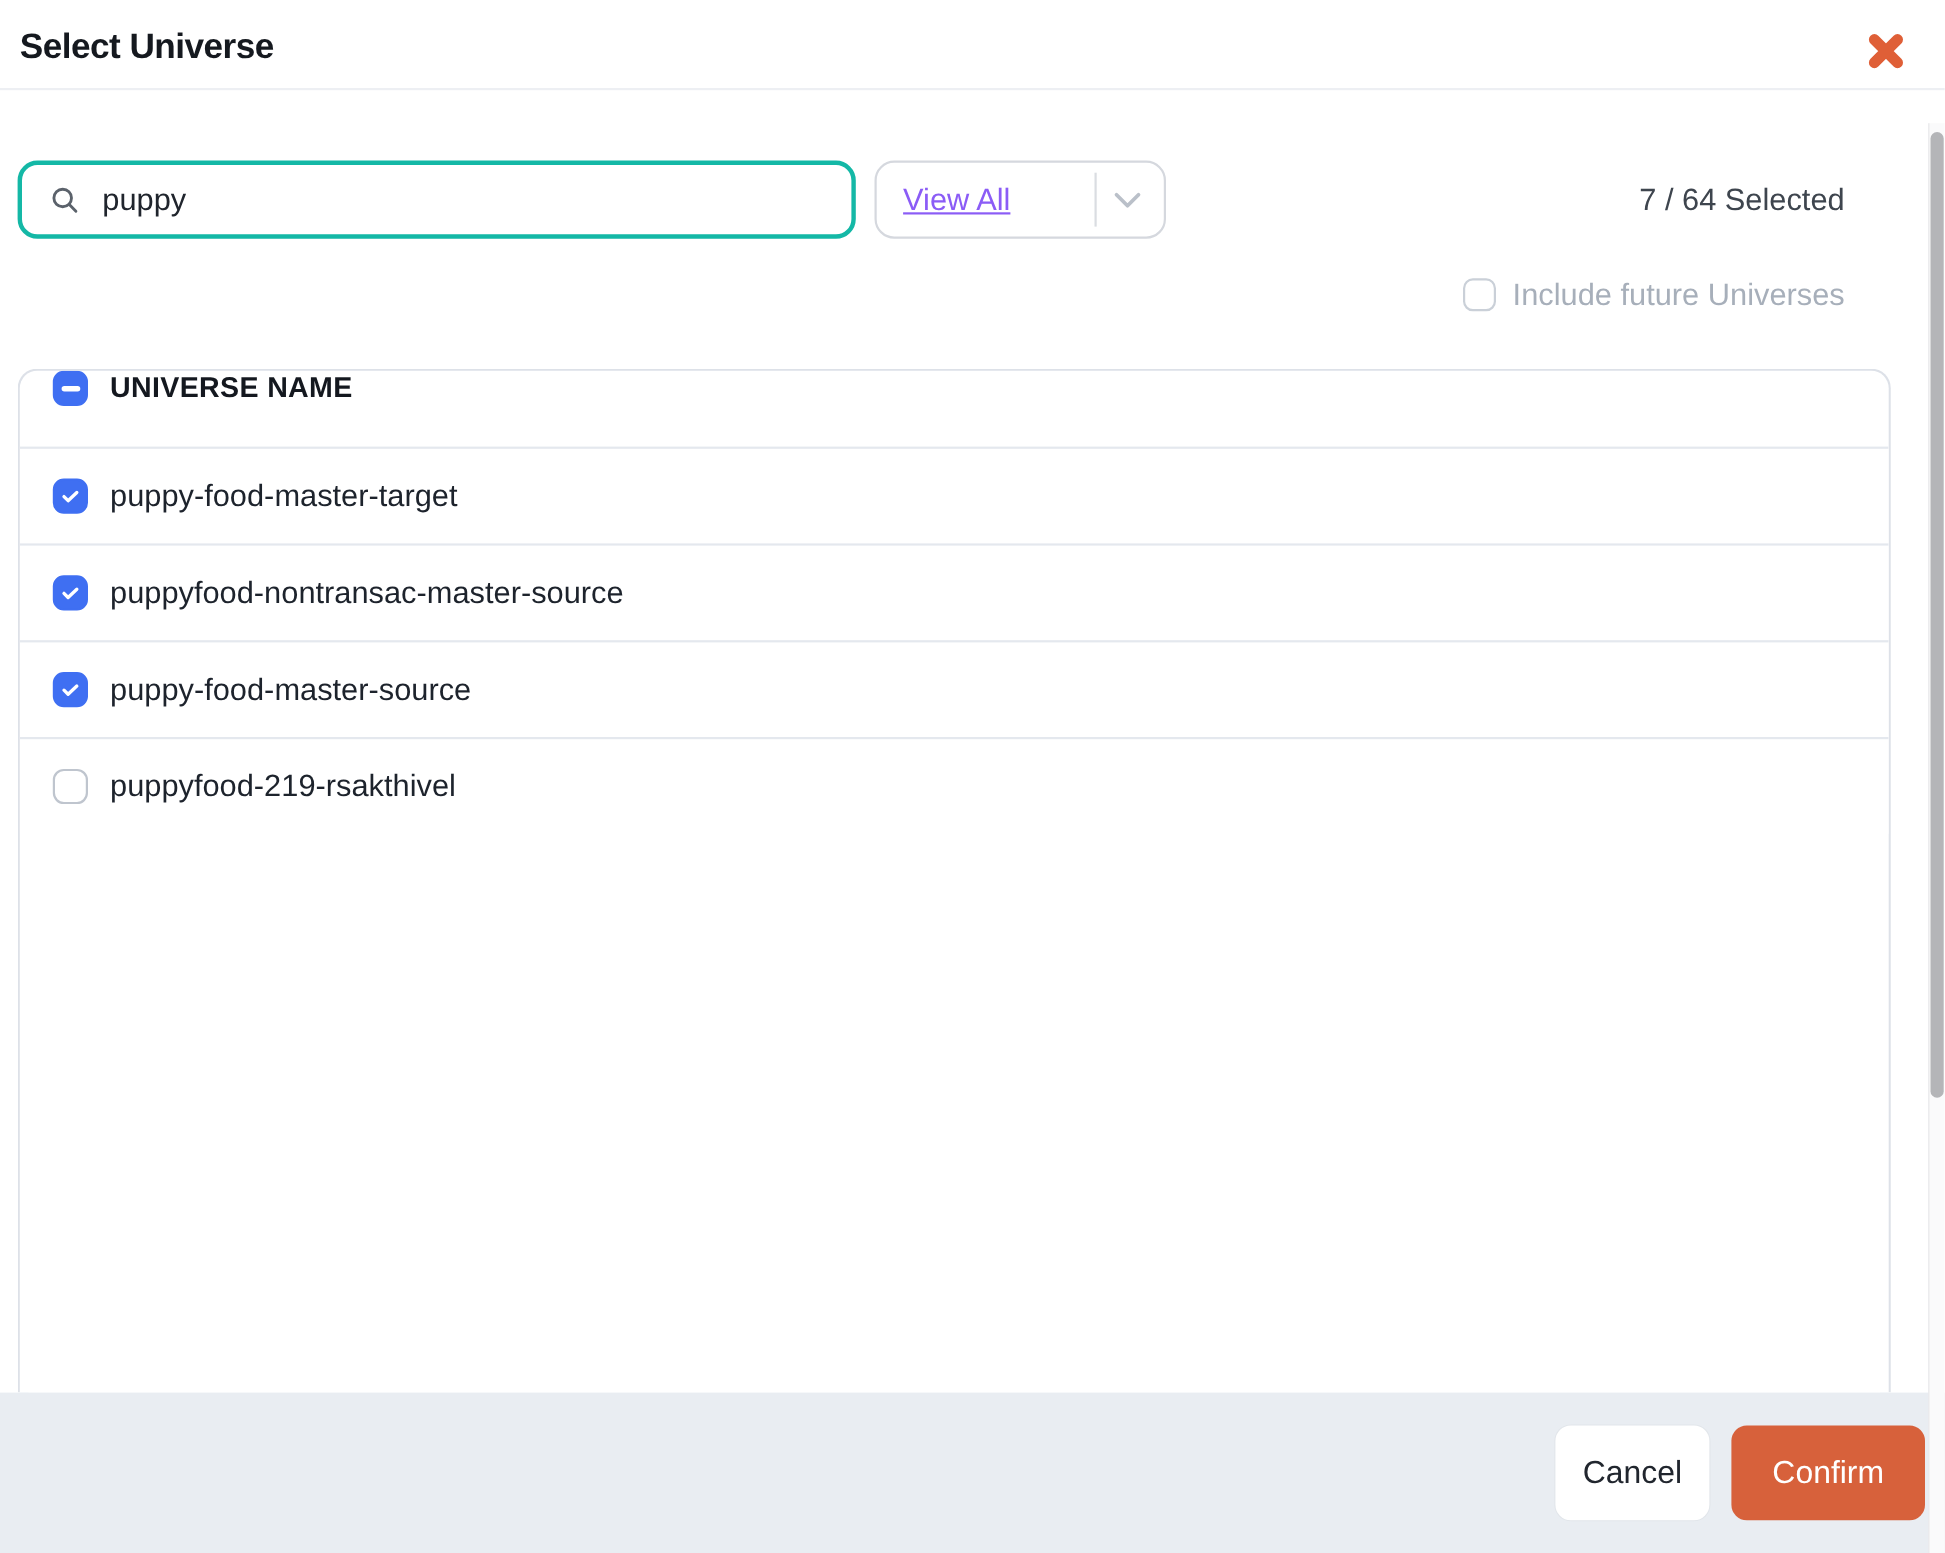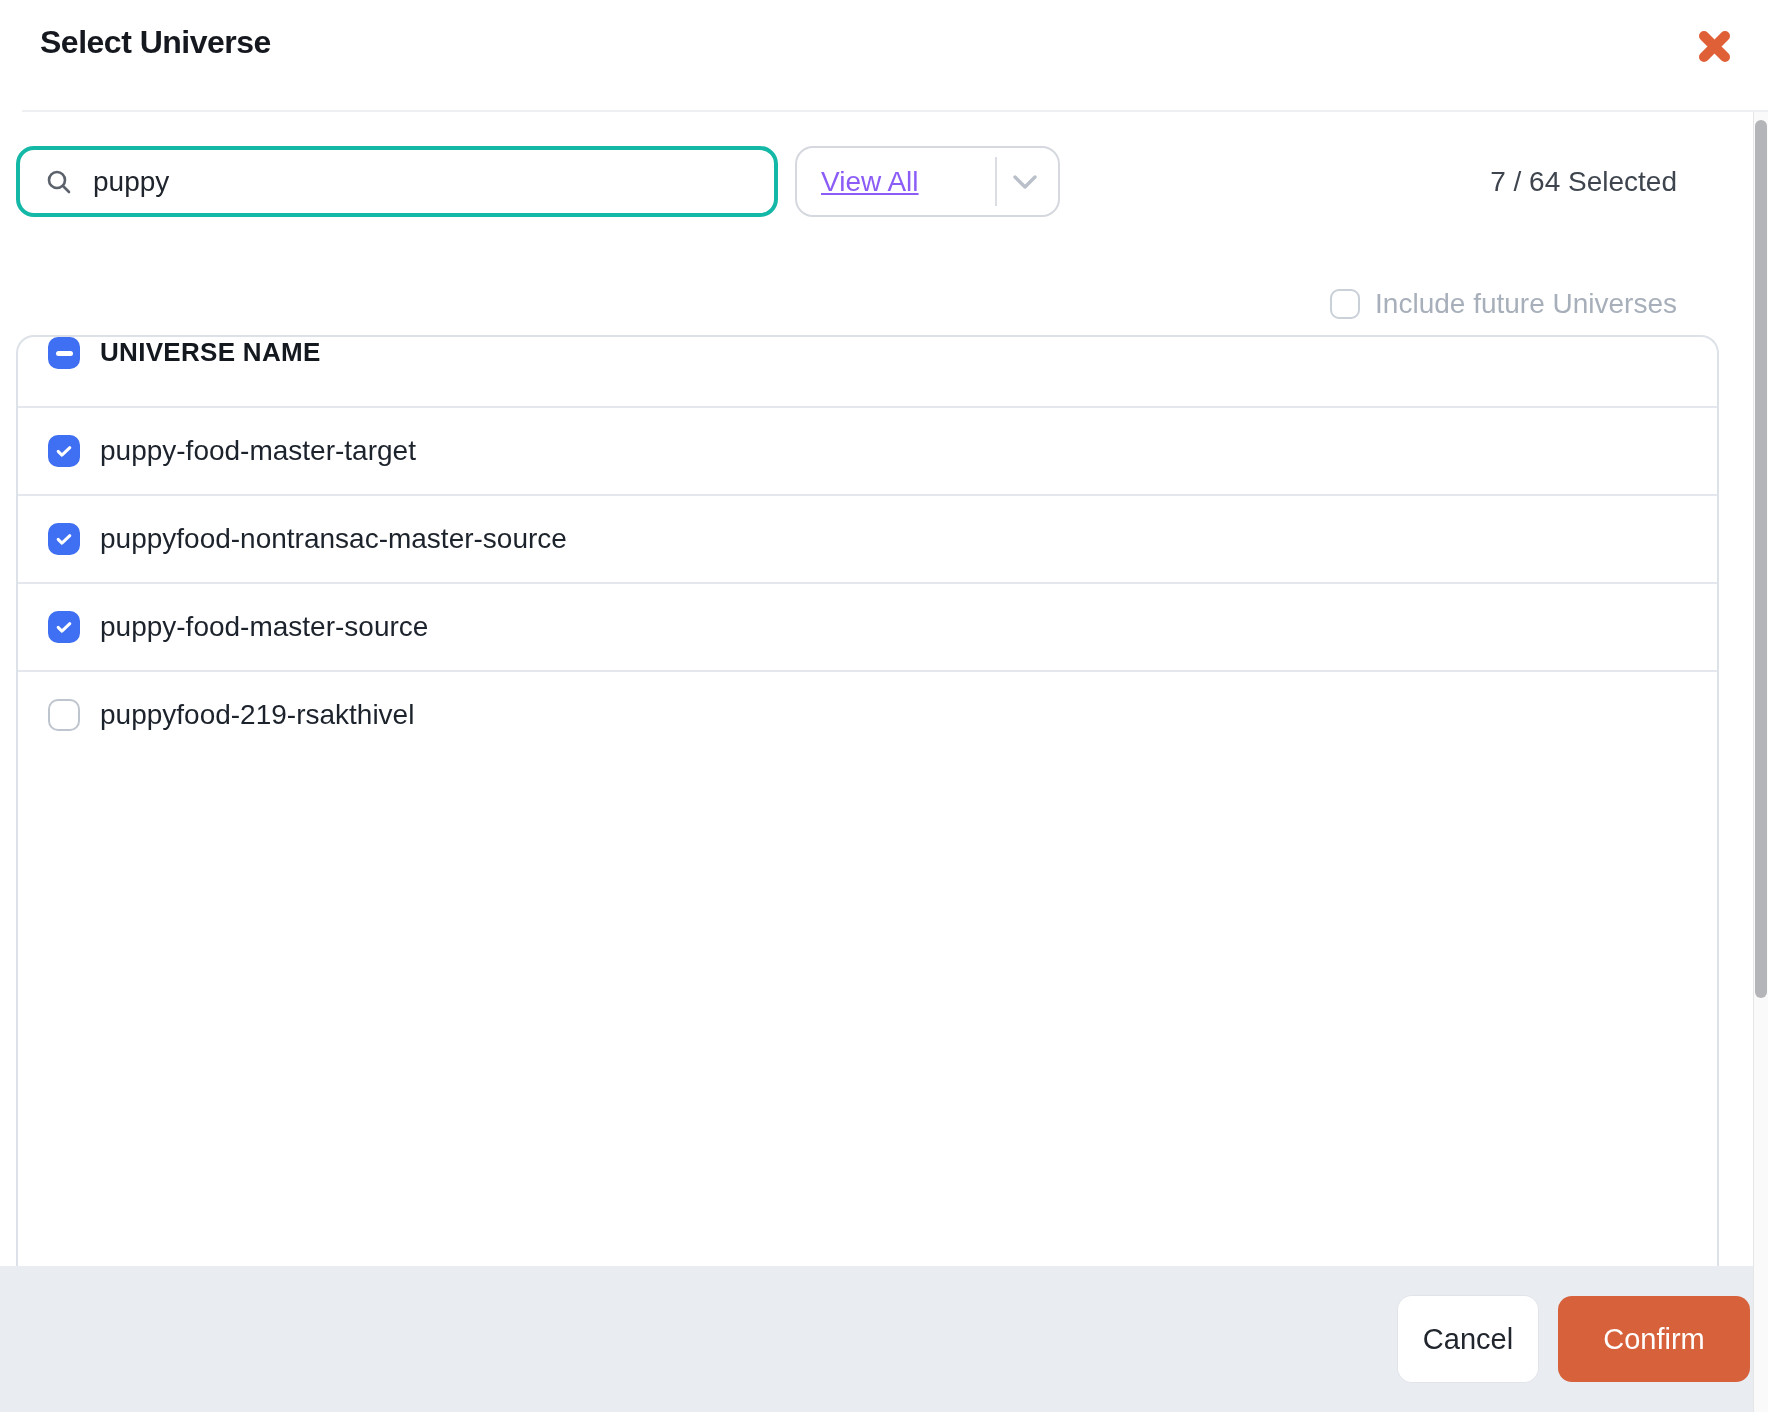--- a/index.html
+++ b/index.html
@@ -7,24 +7,23 @@
   body {
     font-family:"Liberation Sans", sans-serif;
     background:#ffffff;
     position:relative;
     overflow:hidden;
     color:#1d232c;
   }
 
   
   .modal-header {
-    position:absolute; top:0; left:0; right:0; height:112px;
+    position:absolute; top:0; left:0; right:0; height:82px;
     background:#fff;
     border-bottom:2px solid #EDEFF3;
-    margin-left:22px;
   }
   .modal-title {
     position:absolute; left:18px; top:24px;
     font-size:32px; font-weight:700; letter-spacing:-0.5px;
     color:#15191f;
   }
   .close-btn {
     position:absolute; top:28px; right:34px;
     width:40px; height:40px;
     display:flex; align-items:center; justify-content:center;
@@ -64,21 +63,21 @@
   .dd-chevron {
     position:absolute; right:20px; top:26px;
   }
   .selected-count {
     position:absolute; right:91px; top:146px; height:71px;
     display:flex; align-items:center;
     font-size:28px; color:#3E454E;
   }
   .future-row {
     position:absolute; right:91px; top:250px; height:36px;
-    display:flex; align-items:center; gap:15px;margin-top:36px;
+    display:flex; align-items:center; gap:15px;
   }
   .future-cb {
     width:30px; height:30px;
     border:2px solid #CAD0D8; border-radius:9px;
     background:#fff; cursor:pointer;
   }
   .future-label { font-size:28px; color:#A7AFBA; }
 
   
   .universe-table {
@@ -132,21 +131,21 @@
     height:86px; border:none; border-radius:14px;
     font-family:"Liberation Sans", sans-serif;
     font-size:29px; cursor:pointer;
     display:flex; align-items:center; justify-content:center;
   }
   .btn-cancel {
     width:140px; background:#ffffff; color:#21262e;
     box-shadow:0 0 0 1px rgba(0,0,0,0.03);
   }
   .btn-confirm {
-    width:192px; background:#D7613B; color:#ffffff;
+    width:176px; background:#D7613B; color:#ffffff;
   }
 
   
   .scrollbar-track {
     position:absolute; top:112px; bottom:0; right:0; width:15px;
     background:#FAFAFB; border-left:1px solid #E5E6E8;
     z-index:10;
   }
   .scrollbar-thumb {
     position:absolute; top:8px; left:1px;

